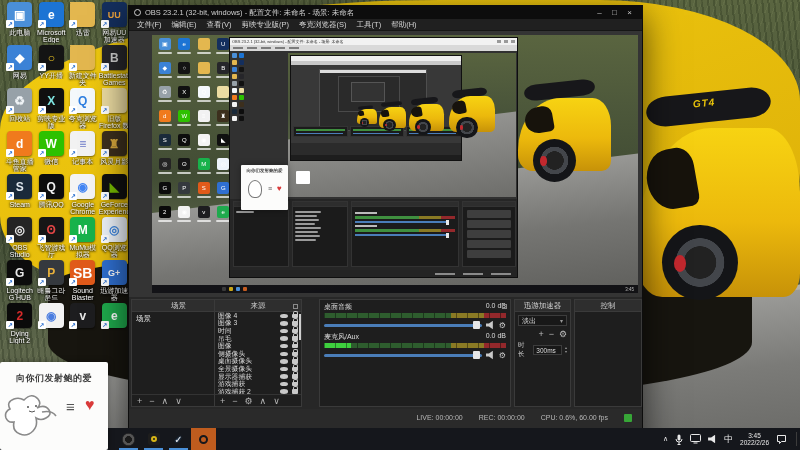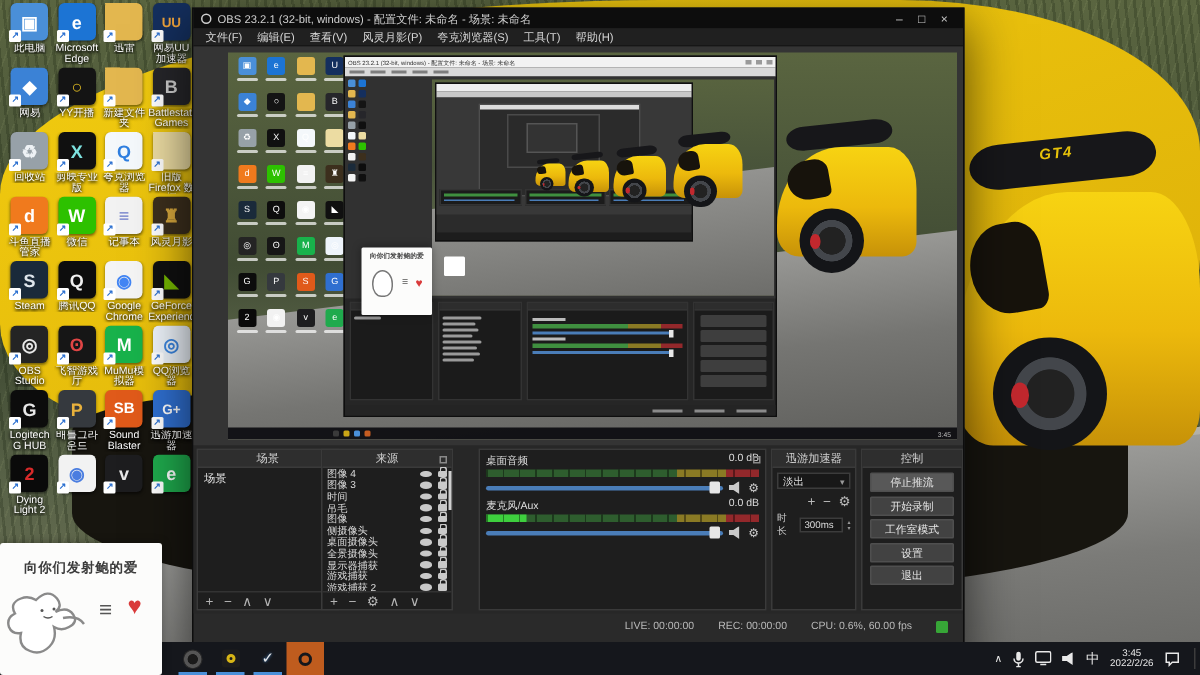--- a/index.html
+++ b/index.html
@@ -399,21 +399,21 @@
       </div>
       <div class="dicon">
         <div class="tile" style="background: rgb(53, 57, 62);">
           <span style="color: rgb(232, 177, 60);">P</span>
           <span class="sc">↗</span>
         </div>
         <div class="lab">배틀그라운드</div>
       </div>
       <div class="dicon">
         <div class="tile" style="background: rgb(224, 90, 26);">
-          <span style="color: rgb(255, 255, 255); font-size: 10px;">SB</span>
+          <span style="color: rgb(255, 255, 255); font-size: 14px;">SB</span>
           <span class="sc">↗</span>
         </div>
         <div class="lab">Sound Blaster</div>
       </div>
       <div class="dicon">
         <div class="tile" style="background: rgb(47, 111, 208);">
           <span style="color: rgb(255, 255, 255); font-size: 9px;">G+</span>
           <span class="sc">↗</span>
         </div>
         <div class="lab">迅游加速器</div>
@@ -455,21 +455,21 @@
       <span class="winctl">
         <span>–</span>
         <span>□</span>
         <span>×</span>
       </span>
     </div>
     <div id="obs-menubar">
         <span>文件(F)</span>
         <span>编辑(E)</span>
         <span>查看(V)</span>
-        <span>风灵月影(P)</span>
+        <span>剪映专业版(P)</span>
         <span>夸克浏览器(S)</span>
         <span>工具(T)</span>
         <span>帮助(H)</span>
       </div>
 
     <div id="obs-preview">
       <div id="scene">
         <div class="scene-road"></div>
         <div id="mini-icons">
             <div class="micon">
@@ -894,27 +894,20 @@
             <span class="num">300ms</span>
             <span class="spin">
                 <span>▴</span>
                 <span>▾</span>
               </span>
           </div>
         </div>
       </div>
       <div class="panel" id="p-controls">
         <div class="phead">控制</div>
-        <div class="body" id="control-buttons">
-            <div class="cbtn active">停止推流</div>
-            <div class="cbtn">开始录制</div>
-            <div class="cbtn">工作室模式</div>
-            <div class="cbtn">设置</div>
-            <div class="cbtn">退出</div>
-          </div>
       </div>
     </div>
 
     <div id="statusbar">
       <span class="sp"></span>
       <span>LIVE: 00:00:00</span>
       <span>REC: 00:00:00</span>
       <span>CPU: 0.6%, 60.00 fps</span>
       <span class="green-ind"></span>
     </div>

